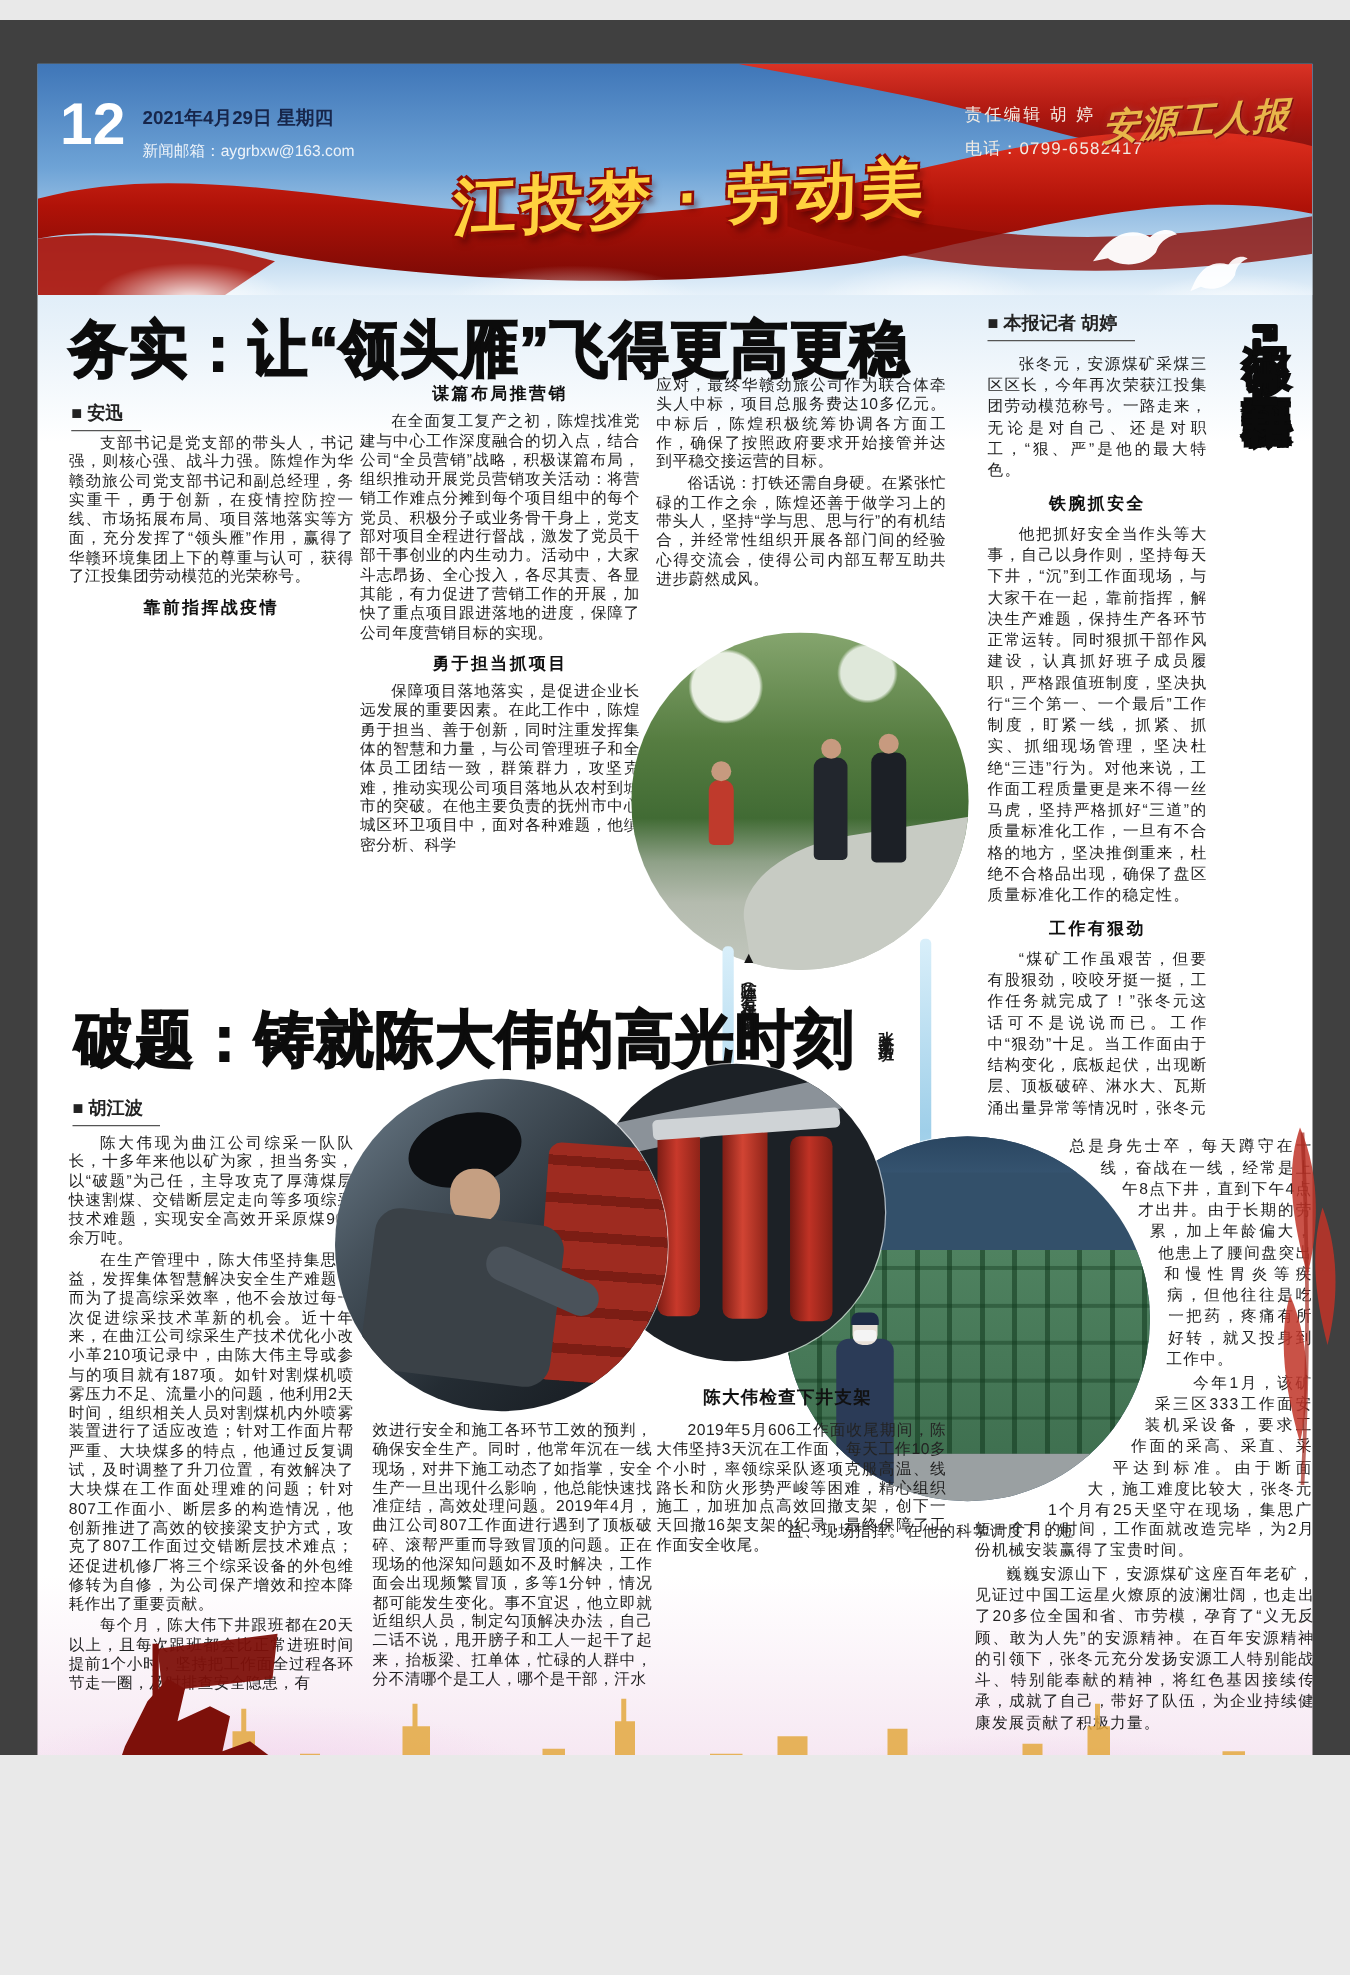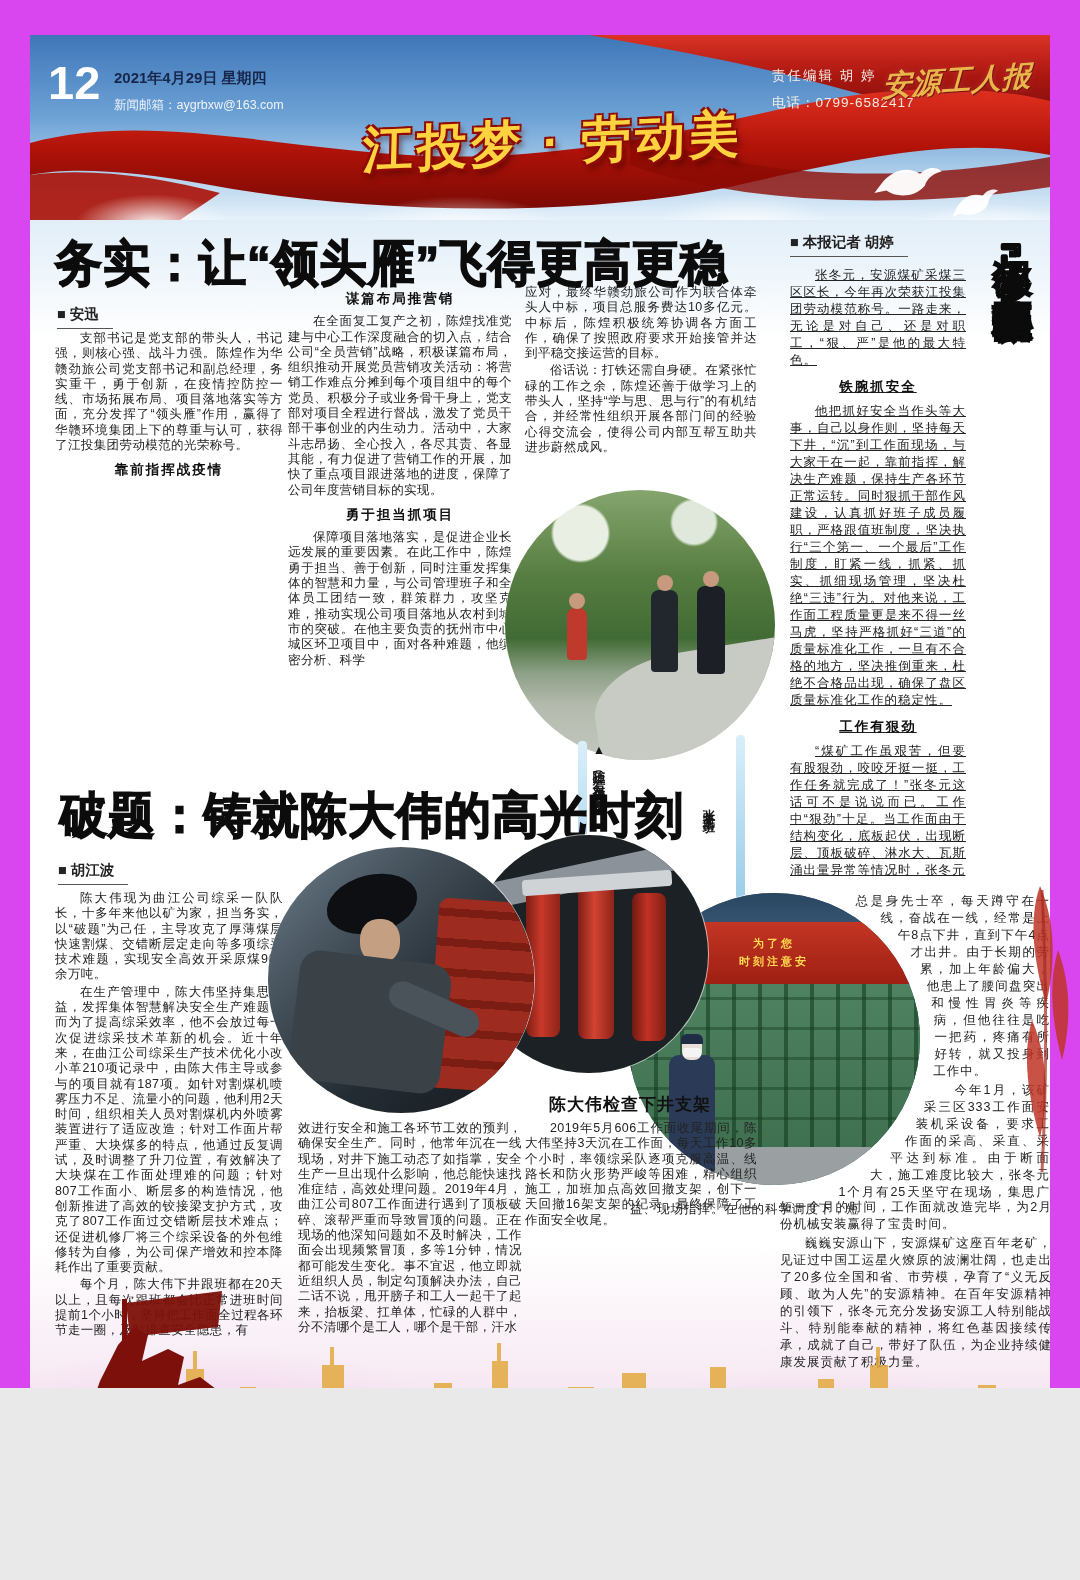--- a/index.html
+++ b/index.html
@@ -1,17 +1,17 @@
 <!DOCTYPE html>
 <html><head>
 <meta charset="utf-8">
 <style>
   html,body{margin:0;padding:0;}
   body{background:#e9e9e9;font-family:"Liberation Sans",sans-serif;}
-  .page{position:relative;width:1080px;height:1388px;background:#d946ef;margin:0 auto;overflow:hidden;}
+  .page{position:relative;width:1080px;height:1388px;background:#404040;margin:16px auto;overflow:hidden;}
   .content{position:absolute;left:30px;top:35px;width:1020px;height:1512px;overflow:hidden;
     background:
       radial-gradient(ellipse 320px 90px at 18% 91%, rgba(243,214,238,.9), transparent 70%),
       radial-gradient(ellipse 360px 100px at 78% 93%, rgba(236,205,233,.85), transparent 70%),
       linear-gradient(180deg,#79a9d9 0%,#a8cbe9 5%,#dcebf7 11%,#ffffff 20%,#ffffff 80%,#f6e7f2 90%,#ecd9ec 100%);}
   
   .header{position:absolute;left:0;top:0;width:1020px;height:185px;overflow:hidden;
     background:linear-gradient(180deg,#3f76b8 0%,#6ea3d6 45%,#b9d6ee 80%,#e6f1fa 100%);}
   .header::after{content:"";position:absolute;inset:0;
     background:
@@ -50,21 +50,21 @@
     writing-mode:vertical-rl;font-size:40px;font-weight:900;color:#0b0b0b;
     -webkit-text-stroke:1.3px #0b0b0b;line-height:78px;text-align:start;}
   
   .vbar{position:absolute;width:9px;border-radius:4px;background:linear-gradient(180deg,#d9effa,#9fcfe9 60%,#c6e6f4);}
   .vcap{position:absolute;writing-mode:vertical-rl;font-size:12.5px;font-weight:bold;color:#161616;letter-spacing:3px;}
   
   .circle{position:absolute;border-radius:50%;overflow:hidden;box-shadow:0 0 0 1px rgba(255,255,255,.6);}
   .abs{position:absolute;}
   .person{position:absolute;border-radius:8px 8px 4px 4px;}
   .person::before{content:"";position:absolute;top:-15px;left:50%;margin-left:-8px;width:16px;height:16px;border-radius:50%;background:#c79a7f;}
-  .caption-h{position:absolute;font-size:17px;font-weight:bold;color:#111;text-align:center;letter-spacing:1px;}
+  .caption-h{position:absolute;font-size:14px;font-weight:bold;color:#111;text-align:center;letter-spacing:1px;}
   
   .a3wrap{position:absolute;left:600px;top:858px;width:420px;}
   .a3float{float:left;width:300px;height:300px;shape-outside:circle(50%);margin-right:6px;}
   
   .bottom-svg{position:absolute;left:0;top:1250px;width:1020px;height:262px;}
   .mayday{position:absolute;left:148px;top:1458px;font-size:42px;font-weight:900;font-style:italic;
     color:#f7c33c;letter-spacing:2px;text-shadow:2px 2px 2px #7d1208,0 0 12px #ffdf8a;z-index:6;}
   .leaves{position:absolute;left:1012px;top:880px;z-index:5;}
   .photo3-banner-line{font-size:11px;font-weight:bold;color:#ffd94e;letter-spacing:3px;white-space:nowrap;}
 </style>
@@ -132,37 +132,33 @@
       <div class="person" style="left:146px;top:100px;width:27px;height:82px;background:#22262d;"></div>
       <div class="person" style="left:192px;top:96px;width:28px;height:88px;background:#1c2026;"></div>
     </div>
 
     <div class="vbar" style="left:548px;top:706px;height:284px;"></div>
     <div class="vcap" style="left:560px;top:708px;height:300px;">▲陈煌（右）在进行业务检查</div>
 
     <div class="vheadline">够『狠』：张区长的『管理秘籍』</div>
     <div class="byline" style="left:760px;top:198px;">■ 本报记者 胡婷</div>
 
-    <div class="copy narrow" style="left:760px;top:232px;width:176px;text-decoration:underline;">
+    <div class="copy narrow" style="left:760px;top:232px;width:176px;">
       <p>张冬元，安源煤矿采煤三区区长，今年再次荣获江投集团劳动模范称号。一路走来，无论是对自己、还是对职工，“狠、严”是他的最大特色。</p>
       <div class="subhead">铁腕抓安全</div>
       <p>他把抓好安全当作头等大事，自己以身作则，坚持每天下井，“沉”到工作面现场，与大家干在一起，靠前指挥，解决生产难题，保持生产各环节正常运转。同时狠抓干部作风建设，认真抓好班子成员履职，严格跟值班制度，坚决执行“三个第一、一个最后”工作制度，盯紧一线，抓紧、抓实、抓细现场管理，坚决杜绝“三违”行为。对他来说，工作面工程质量更是来不得一丝马虎，坚持严格抓好“三道”的质量标准化工作，一旦有不合格的地方，坚决推倒重来，杜绝不合格品出现，确保了盘区质量标准化工作的稳定性。</p>
       <div class="subhead">工作有狠劲</div>
       <p>“煤矿工作虽艰苦，但要有股狠劲，咬咬牙挺一挺，工作任务就完成了！”张冬元这话可不是说说而已。工作中“狠劲”十足。当工作面由于结构变化，底板起伏，出现断层、顶板破碎、淋水大、瓦斯涌出量异常等情况时，张冬元</p>
     </div>
 
     <div class="vbar" style="left:706px;top:700px;height:255px;"></div>
     <div class="vcap" style="left:670px;top:764px;height:170px;">张冬元出班▼</div>
 
     <div class="circle" style="left:598px;top:858px;width:292px;height:292px;background:#33506a;">
       <div class="abs" style="left:0;right:0;top:0;height:10%;background:linear-gradient(180deg,#2a4661,#35536f);"></div>
-      <div class="abs" style="left:0;right:0;top:10%;height:21%;background:linear-gradient(180deg,#c43524,#9e1f12);display:flex;flex-direction:column;align-items:center;justify-content:center;gap:3px;">
-        <span class="photo3-banner-line">为了您</span>
-        <span class="photo3-banner-line">时刻注意安</span>
-      </div>
       <div class="abs" style="left:0;right:0;top:31%;bottom:12%;
            background:repeating-linear-gradient(90deg, rgba(16,55,28,.55) 0 4px, transparent 4px 26px),
                       repeating-linear-gradient(0deg, rgba(16,55,28,.4) 0 3px, transparent 3px 30px),
                       linear-gradient(180deg,#4f8260,#3f7050);"></div>
       <div class="abs" style="left:0;right:0;bottom:0;height:13%;background:#9aa0a2;"></div>
       <div class="abs" style="left:14%;bottom:4%;width:46px;height:118px;background:#2b3b57;border-radius:10px 10px 4px 4px;"></div>
       <div class="abs" style="left:14%;bottom:44%;width:46px;text-align:center;">
         <div style="margin:0 auto;width:22px;height:10px;background:#1e2c46;border-radius:6px 6px 0 0;"></div>
         <div style="margin:0 auto;width:20px;height:16px;background:#e8e0d8;border-radius:0 0 8px 8px;"></div>
         <div style="margin:-12px auto 0;width:18px;height:9px;background:#f4f4f4;border-radius:3px;"></div>

